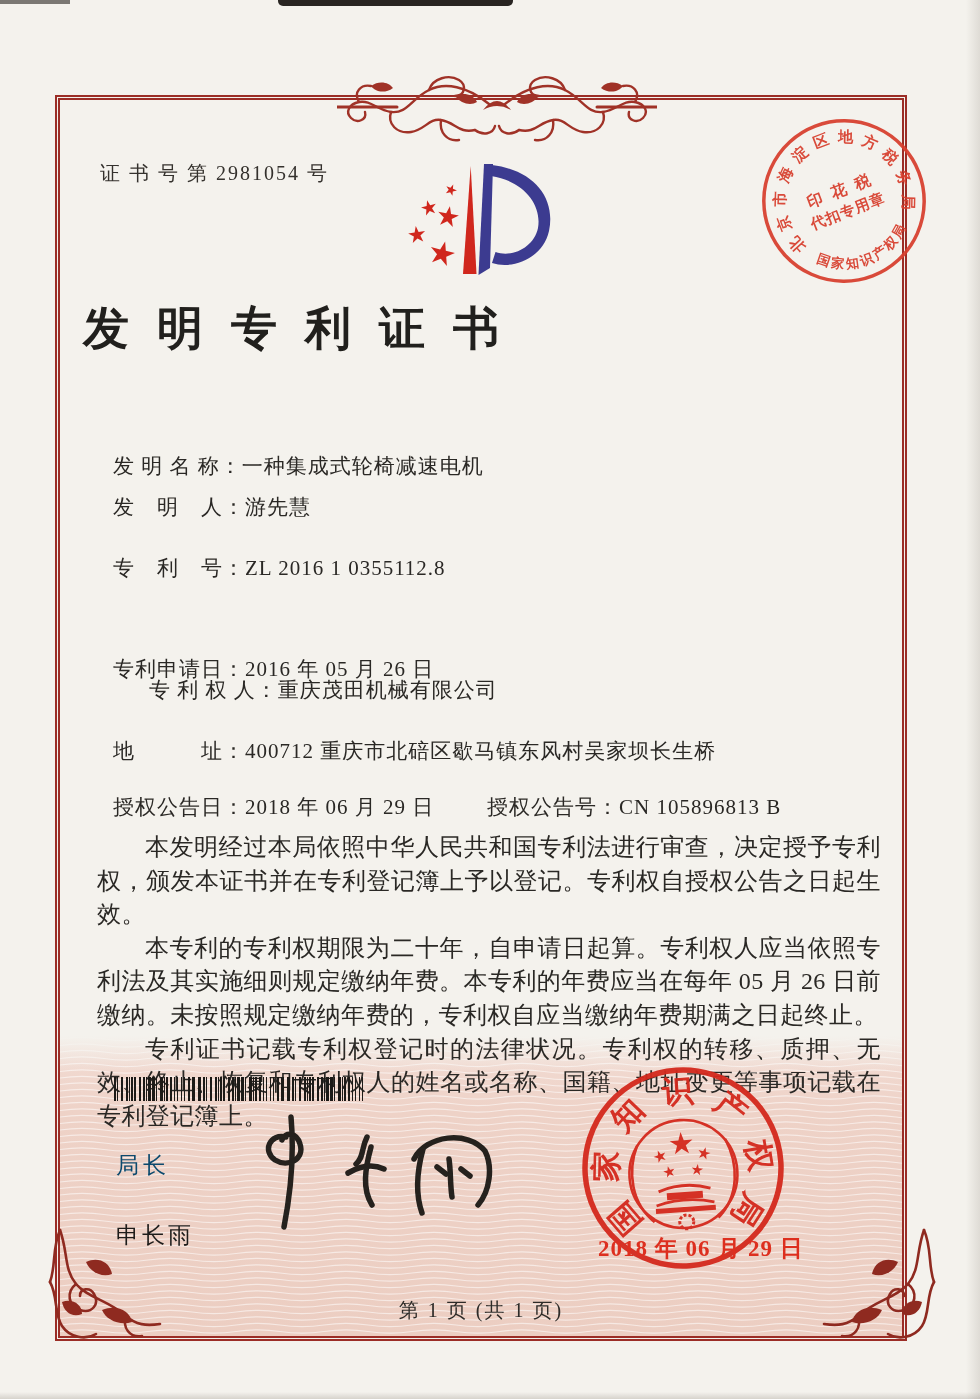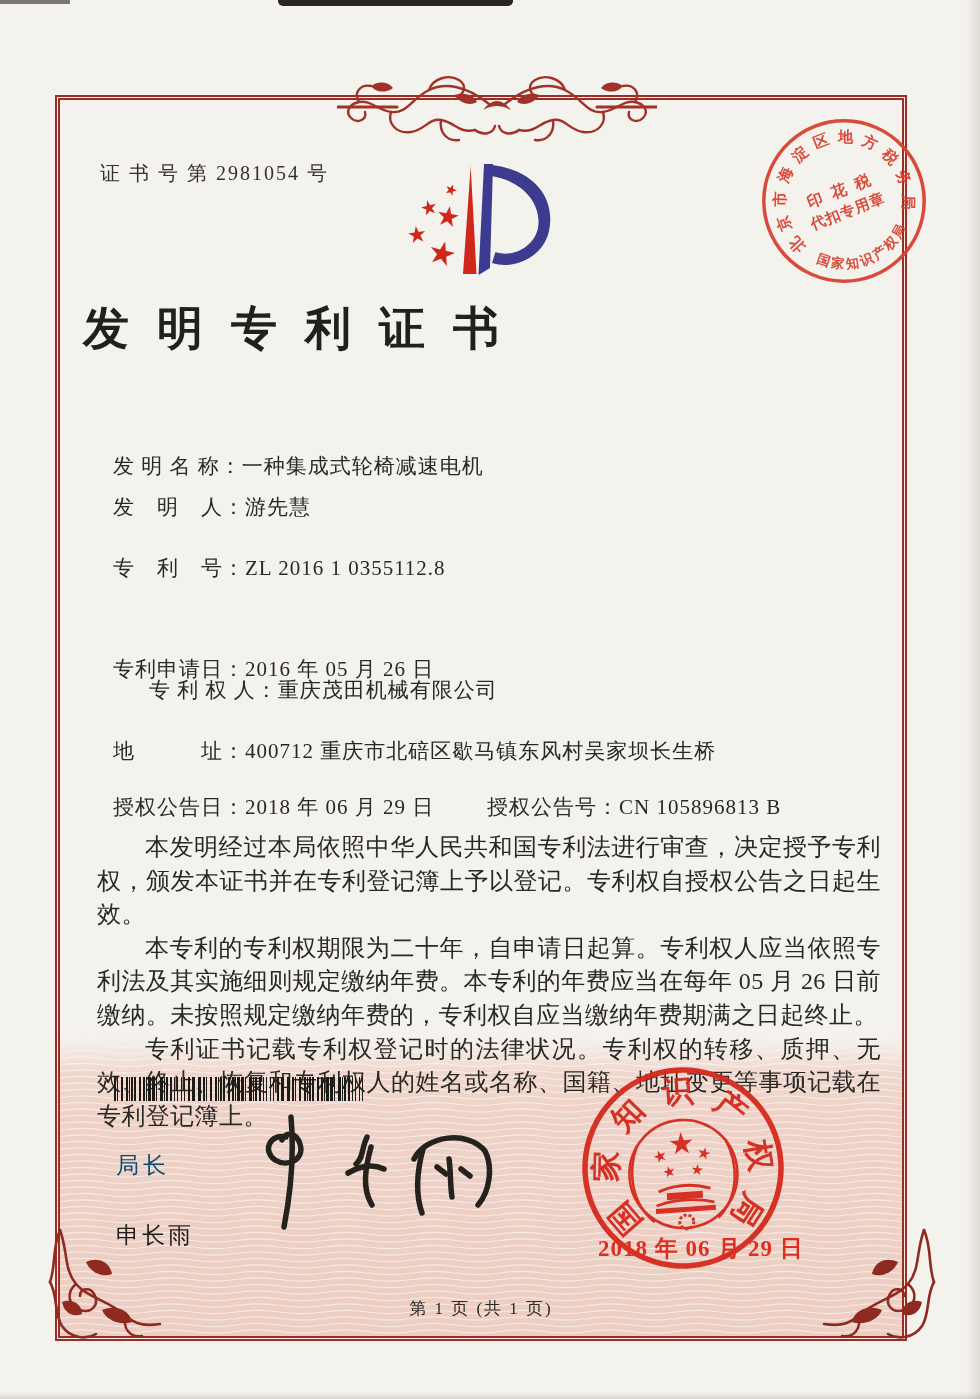--- a/index.html
+++ b/index.html
@@ -61,21 +61,21 @@
 
   .barcode{position:absolute; left:114px; top:1077px; width:252px; height:24px; z-index:3;}
 
   .director-title{position:absolute; left:116px; top:1150px; font-size:23px; letter-spacing:4px; color:#0c4a6e; z-index:3;}
   .director-name{position:absolute; left:116px; top:1196px; font-size:23px; letter-spacing:3px; color:#1d1c1a; z-index:3;margin-top:24px;}
   .signature{position:absolute; left:252px; top:1103px; width:250px; height:138px; z-index:5;}
 
   .grant-seal{position:absolute; left:577px; top:1062px; width:212px; height:212px; z-index:4;}
   .seal-date{position:absolute; left:598px; top:1233px; font-size:23px; color:#dd2f1f; letter-spacing:1px; font-weight:600; z-index:5; white-space:nowrap;}
 
-  .page-footer{position:absolute; left:55px; top:1297px; width:852px; text-align:center; font-size:17px; letter-spacing:2px; color:#2d2b28; z-index:3;}
+  .page-footer{position:absolute; left:55px; top:1297px; width:852px; text-align:center; font-size:20px; letter-spacing:2px; color:#2d2b28; z-index:3;}
 
   svg text{font-family:"Liberation Serif","DejaVu Serif",serif;}
 </style>
 </head>
 <body>
 
 <div class="page">
 
   <div class="scan-sliver-1"></div>
   <div class="scan-sliver-2"></div>

